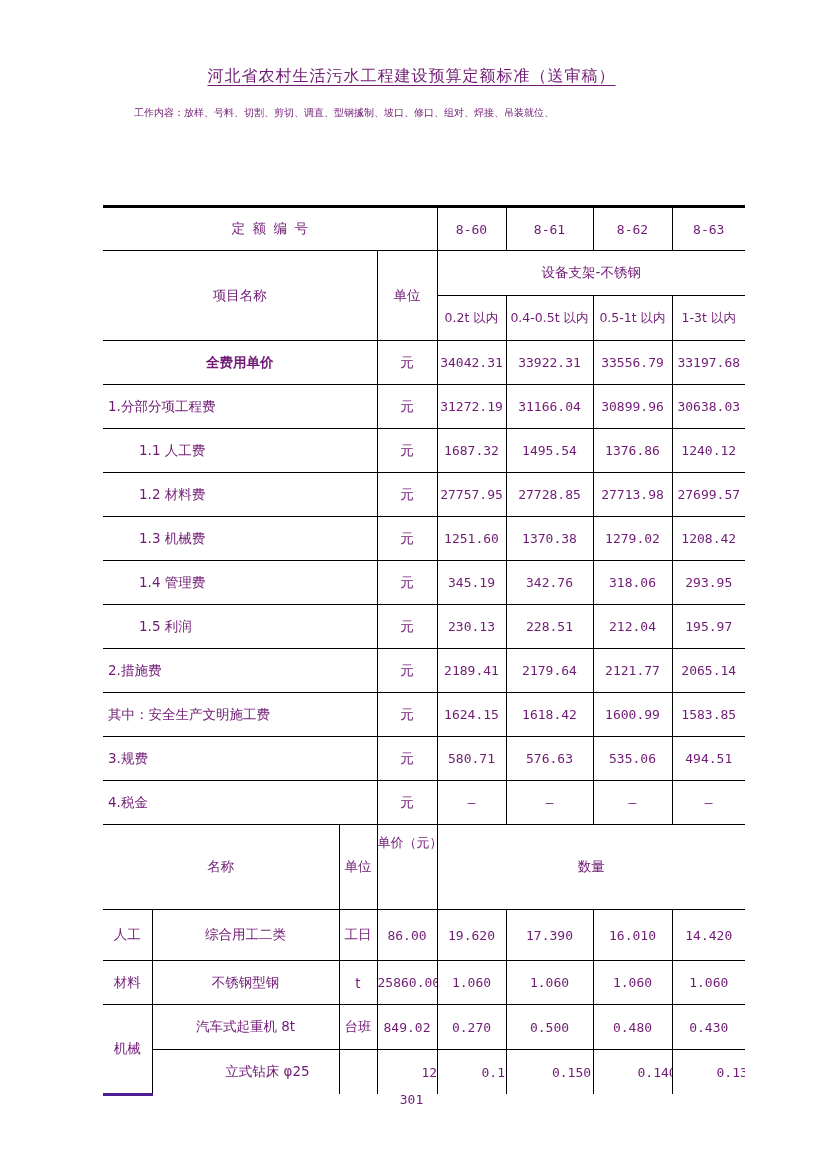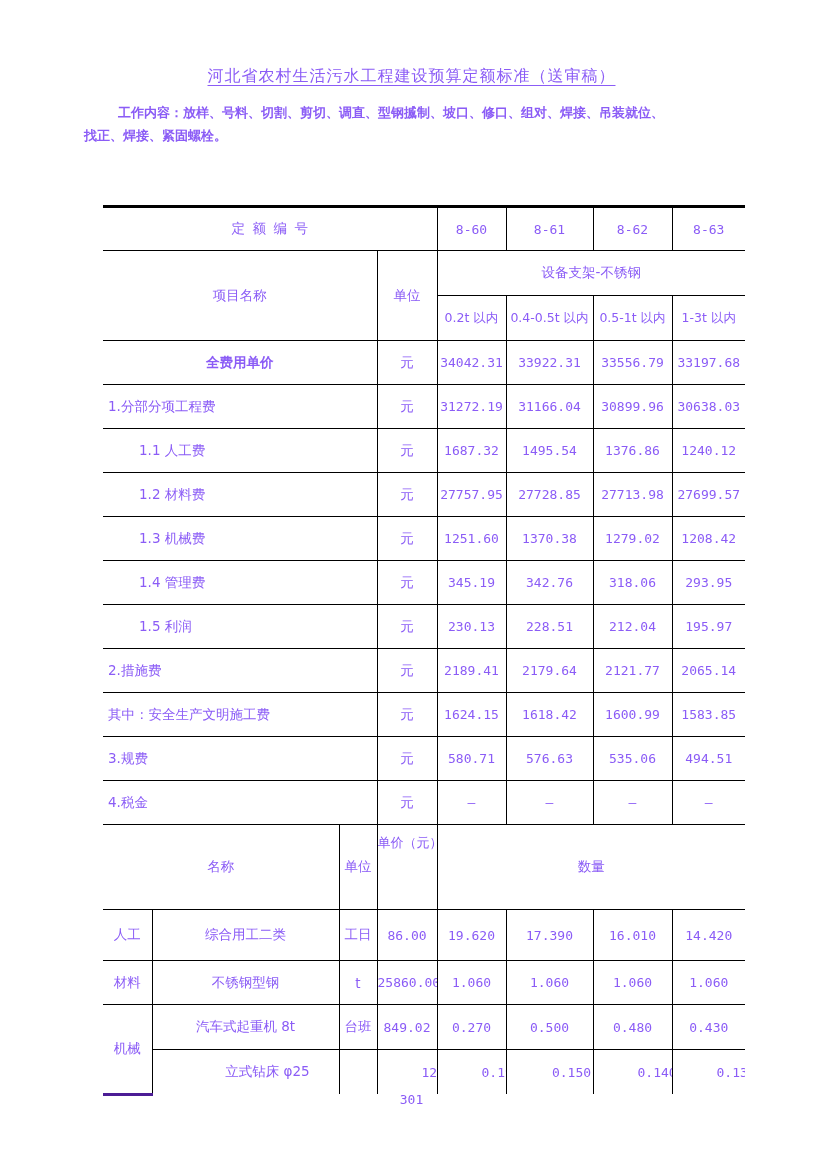--- a/index.html
+++ b/index.html
@@ -1,28 +1,28 @@
 <!DOCTYPE html>
 <html><head>
 <meta charset="utf-8">
 <style>
   html,body{margin:0;padding:0;background:#888;}
   .page{
     position:relative;width:823px;height:1165px;background:#ffffff;
-    margin:0 auto;font-family:"DejaVu Sans",sans-serif;color:#8b5cf6;
+    margin:0 auto;font-family:"DejaVu Sans",sans-serif;color:#701a75;
     overflow:hidden;
   }
   .doc-title{
     position:absolute;top:66px;left:0;width:823px;text-align:center;
     font-size:16px;letter-spacing:1px;
   }
   .doc-title span{text-decoration:underline;text-underline-offset:4px;}
   .work-content{
-    position:absolute;top:101px;left:84px;width:662px;
-    font-size:13px;line-height:23px;font-weight:bold;
+    position:absolute;top:101px;left:100px;width:662px;
+    font-size:10px;line-height:23px;
   }
   .wc-line1{text-indent:34px;}
   .unit-note{
     position:absolute;top:163px;left:88px;width:669px;
     font-size:14px;text-align:right;
   }
   .tablewrap{position:absolute;top:205px;left:103px;width:642px;}
   table{border-collapse:collapse;table-layout:fixed;width:642px;}
   td{
     padding:0;margin:0;font-size:13.5px;text-align:center;vertical-align:middle;
@@ -57,21 +57,20 @@
 </style>
 </head>
 <body>
 
 <div class="page">
 
   <div class="doc-title"><span>河北省农村生活污水工程建设预算定额标准（送审稿）</span></div>
 
   <div class="work-content">
     <div class="wc-line1">工作内容：放样、号料、切割、剪切、调直、型钢揻制、坡口、修口、组对、焊接、吊装就位、</div>
-    <div class="wc-line2">找正、焊接、紧固螺栓。</div>
   </div>
 
 
   <div class="tablewrap">
 
     <table>
       <colgroup>
         <col style="width:274px">
           <col style="width:60px">
           <col style="width:69px">

